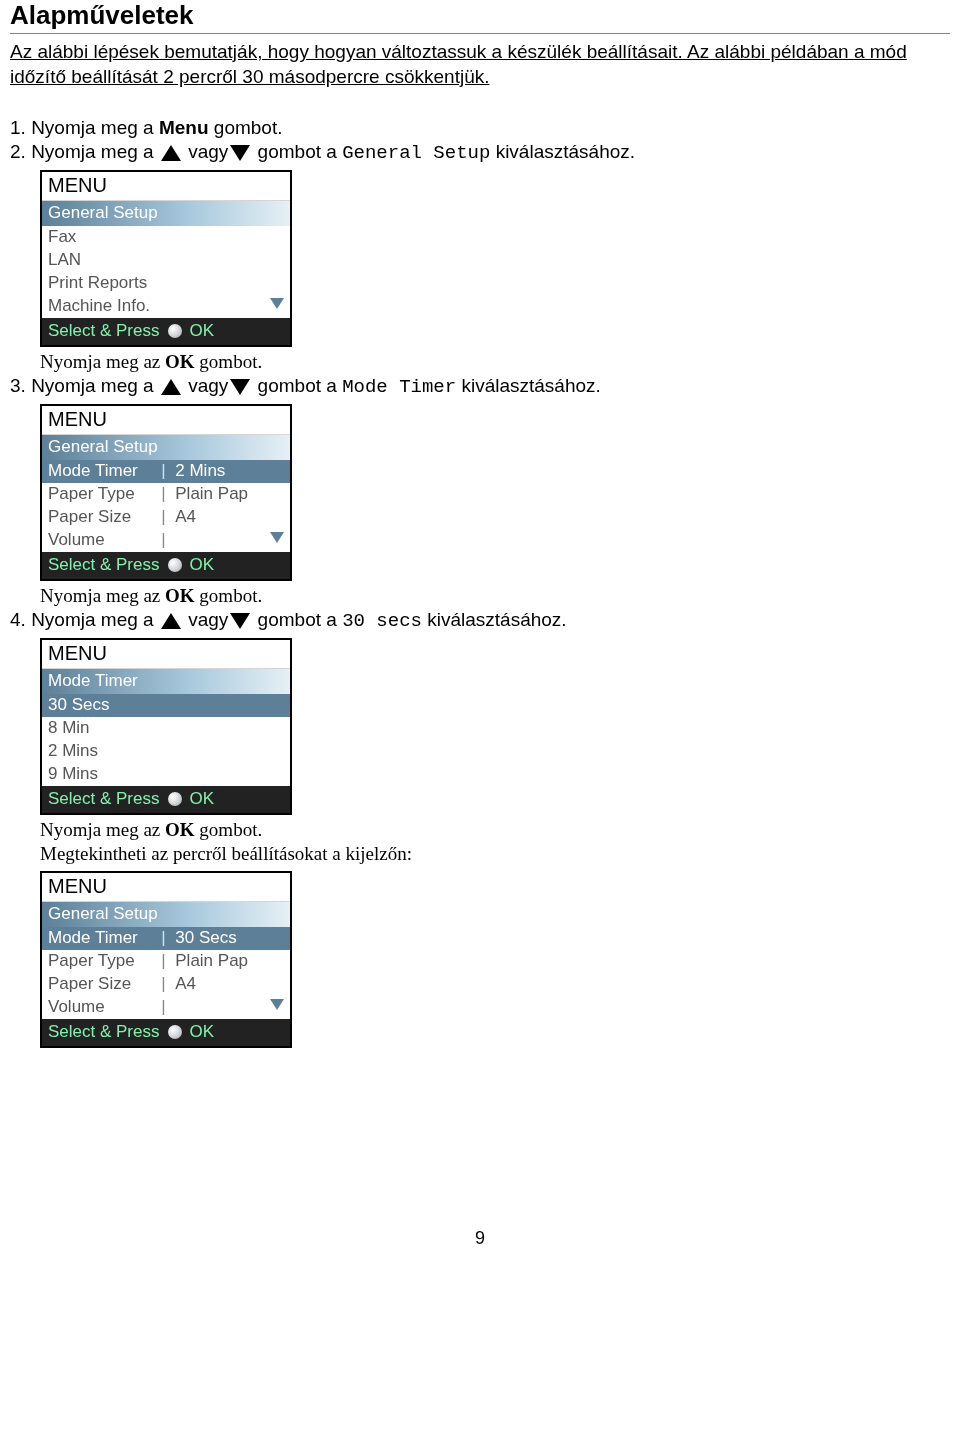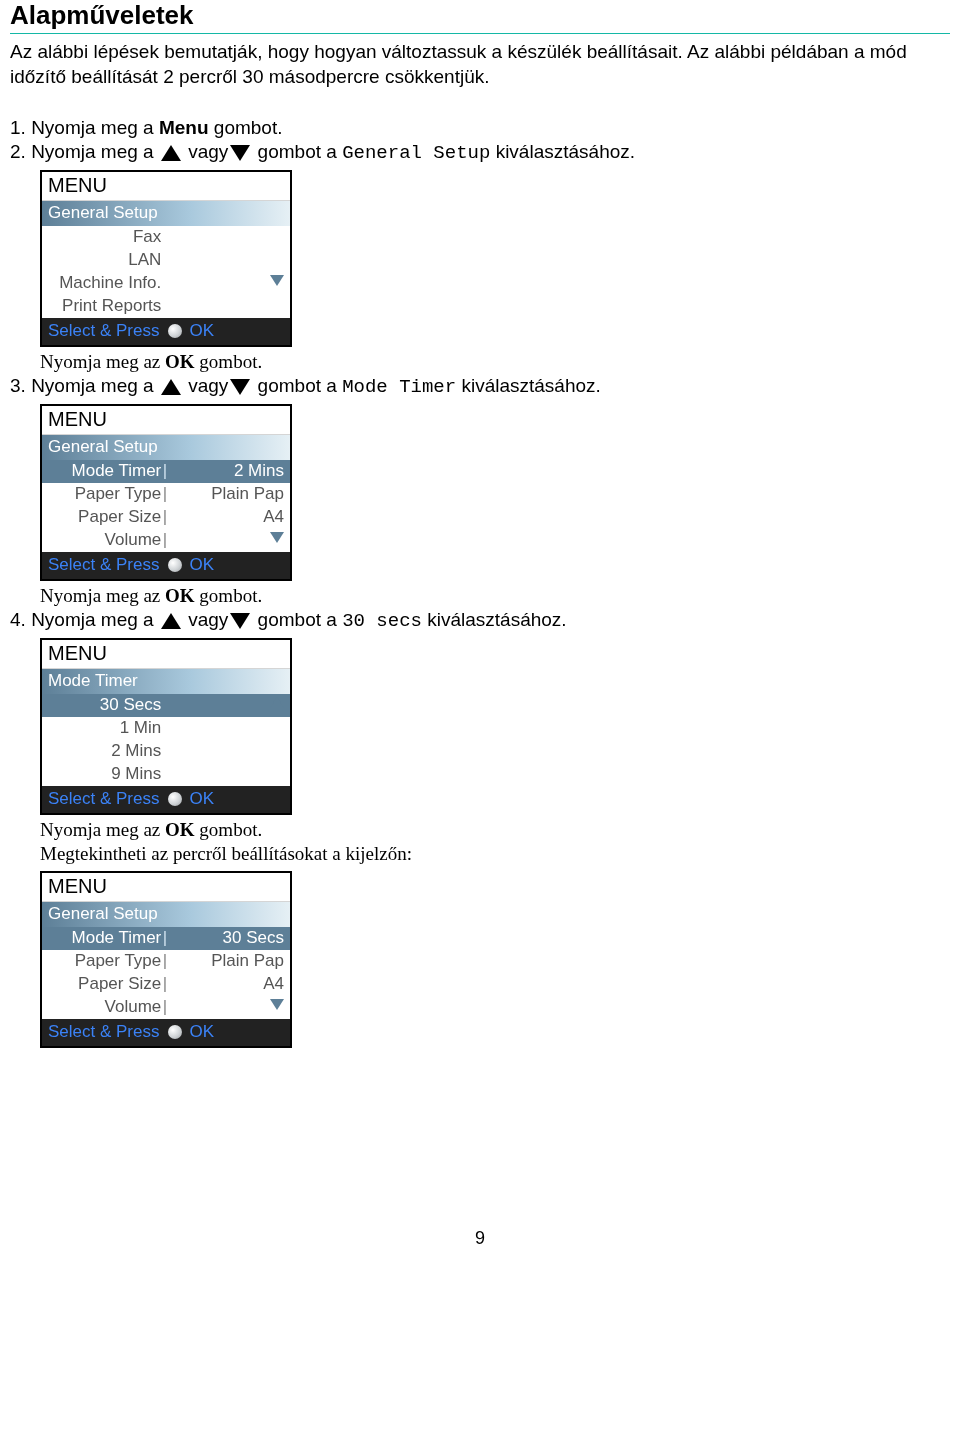--- a/index.html
+++ b/index.html
@@ -11,21 +11,21 @@
     width: 960px;
     padding: 0 10px;
   }
   h1 {
     font-size: 26px;
     font-weight: bold;
     border-bottom: 1px solid #14b8a6;
     padding-bottom: 2px;
     margin-bottom: 6px;
   }
-  .intro { margin-bottom: 4px; line-height: 1.3; }
+  .intro { margin-bottom: 4px; line-height: 1.3; text-decoration: underline; }
   .step-list { list-style: none; margin-top: 28px; }
   .step-list > li { margin-top: 2px; }
   .num { display: inline-block; }
   .tri-up, .tri-down {
     display: inline-block;
     width: 0; height: 0;
     border-left: 10px solid transparent;
     border-right: 10px solid transparent;
     vertical-align: middle;
   }
@@ -55,21 +55,20 @@
     color: #fff;
     font-size: 17px;
     padding: 2px 6px 3px 6px;
   }
   .lcd-row {
     display: flex;
     font-size: 17px;
     padding: 1px 6px 2px 6px;
     color: #555;
     position: relative;
-    text-align: right;
   }
   .lcd-row.sel { background: #5d7f97; color: #fff; }
   .lcd-row .l { flex: 0 0 48%; }
   .lcd-row .d { flex: 0 0 6px; color: #888; }
   .lcd-row.sel .d { color: #cfe1ee; }
   .lcd-row .v { flex: 1; padding-left: 8px; }
   .lcd-last { display:flex; align-items:center; }
   .lcd-scroll-down {
     position: absolute; right: 6px; top: 3px;
     width:0;height:0;
@@ -79,21 +78,21 @@
   }
   .lcd-scroll-up {
     position: absolute; right: 6px; top: 3px;
     width:0;height:0;
     border-left:7px solid transparent;
     border-right:7px solid transparent;
     border-bottom:11px solid #5d7f97;
   }
   .lcd-foot {
     background: #222;
-    color: #3b82f6;
+    color: #86efac;
     font-size: 17px;
     padding: 3px 6px 4px 6px;
     display: flex;
     align-items: center;
     gap: 8px;
   }
   .ok-dot {
     display:inline-block;
     width:14px;height:14px;
     border-radius:50%;
@@ -122,26 +121,26 @@
     
     <div class="lcd">
       <div class="lcd-title">MENU</div>
       <div class="lcd-hdr">General Setup</div>
       <div class="lcd-row">
           <span class="l">Fax</span>
         </div>
       <div class="lcd-row">
           <span class="l">LAN</span>
         </div>
+      <div class="lcd-row">
+          <span class="l">Print Reports</span>
+        </div>
       <div class="lcd-row lcd-last">
           <span class="l">Machine Info.</span>
           <span class="lcd-scroll-down"></span>
-        </div>
-      <div class="lcd-row">
-          <span class="l">Print Reports</span>
         </div>
       <div class="lcd-foot">
         <span>Select &amp; Press</span>
         <span class="ok-dot"></span>
         <span>OK</span>
       </div>
     </div>
 
     <div class="sub">
       <span>Nyomja meg az </span><span class="bold">OK</span><span> gombot.</span>
@@ -195,21 +194,21 @@
 
     
     <div class="lcd">
       <div class="lcd-title">MENU</div>
       <div class="lcd-hdr">Mode Timer</div>
       <div class="lcd-row sel">
           <span class="l">30 Secs</span>
           <span class="lcd-scroll-up"></span>
         </div>
       <div class="lcd-row">
-          <span class="l">1 Min</span>
+          <span class="l">8 Min</span>
         </div>
       <div class="lcd-row">
           <span class="l">2 Mins</span>
         </div>
       <div class="lcd-row">
           <span class="l">9 Mins</span>
         </div>
       <div class="lcd-foot">
         <span>Select &amp; Press</span>
         <span class="ok-dot"></span>

